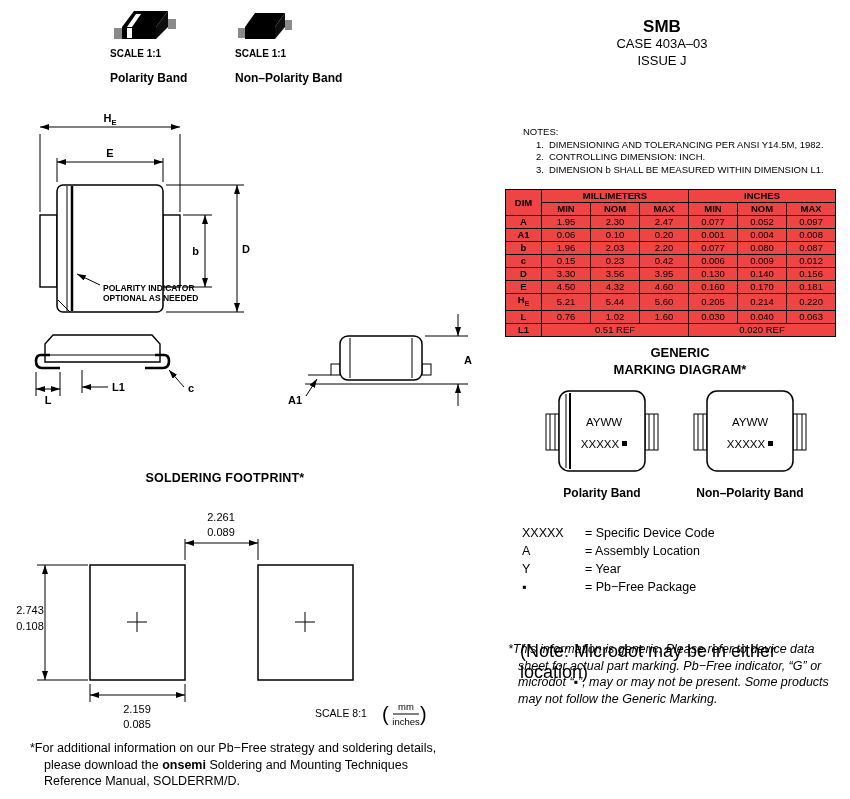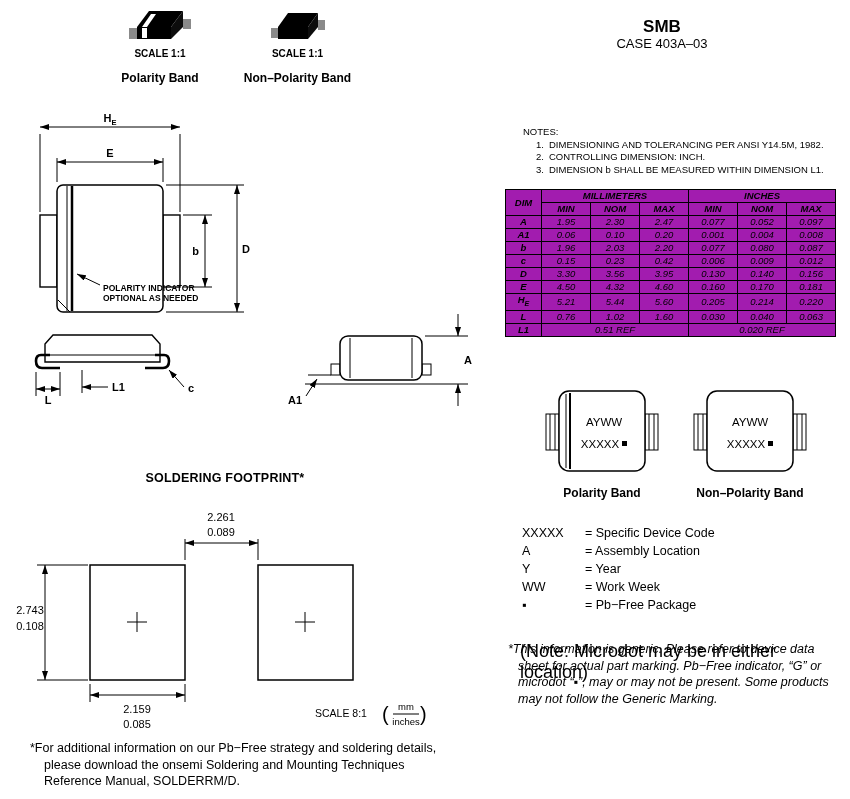--- a/index.html
+++ b/index.html
@@ -2,56 +2,56 @@
 <html><head>
 <meta charset="utf-8">
 <style>
   * { margin:0; padding:0; box-sizing:border-box; }
   html,body { background:#fff; }
   body { width:850px; height:799px; position:relative; font-family:"Liberation Sans", sans-serif; color:#000; }
   .page { position:absolute; left:0; top:0; width:850px; height:799px; background:#fff; overflow:hidden; }
   .abs { position:absolute; }
 
   
-  .pkg-view { text-align:center; }
+  .pkg-view { }
   .scale-label { font-size:10px; font-weight:bold; margin-top:2px; }
   .view-label { font-size:12px; font-weight:bold; margin-top:12px; }
 
   
   .title-block { text-align:center; font-size:13px; line-height:17px; }
   .title-block .t1 { font-weight:bold; font-size:17px; }
 
   
   .notes-block { font-size:9.5px; line-height:12.5px;margin-left:40px; }
   .note-item { display:flex; padding-left:13px; }
   .note-num { width:13px; flex:none; }
   .note-text { flex:1; }
 
   
-  .dim-table { border-collapse:collapse; font-size:9.5px; table-layout:fixed; background:#a21caf;font-style:italic; }
+  .dim-table { border-collapse:collapse; font-size:9.5px; table-layout:fixed; background:#ef4444; }
   .dim-table td, .dim-table th { border:1px solid #000; text-align:center; padding:0 2px; height:12.5px; line-height:12px; white-space:nowrap; }
   .dim-table th { font-weight:bold; }
   .dim-table .dim-cell { font-weight:bold; }
   .dim-table sub { font-size:7px; }
 
   
   .marking-title { text-align:center; font-weight:bold; font-size:13px; line-height:17px; }
   .chip-label { text-align:center; font-weight:bold; font-size:12px; }
   .legend { font-size:12.5px; line-height:18px; }
   .legend-row { display:flex; }
   .legend-key { width:63px; flex:none; }
   .microdot-note { font-size:18px;margin-top:24px; }
   .disclaimer { font-size:12.5px; line-height:16.5px; padding-left:10px; text-indent:-10px;font-style:italic; }
 
   
   .fp-title { text-align:center; font-weight:bold; font-size:12.5px; letter-spacing:.2px; }
 
   
   .footer-note { font-size:12.5px; line-height:16.5px; padding-left:14px; text-indent:-14px; }
-  .footer-note .bold { font-weight:normal; }
+  .footer-note .bold { font-weight:bold; }
 
   
   svg text { font-family:"Liberation Sans", sans-serif; fill:#000; }
   .dlabel { font-size:11px; font-weight:bold; }
   .callout { font-size:8.5px; font-weight:bold; }
   .fpnum { font-size:11px; }
   .fpscale { font-size:10.5px; }
   .fpunit { font-size:9.5px; }
   .fpparen { font-size:20px; font-weight:300; }
   .chiptext { font-size:11.5px; }
@@ -88,20 +88,21 @@
       <rect x="10" y="19" width="30" height="12" fill="#000"></rect>
       <polygon points="40,19 50,5 50,19 40,31" fill="#0d0d0d"></polygon>
     </svg>
     <div class="scale-label">SCALE 1:1</div>
     <div class="view-label">Non–Polarity Band</div>
   </div>
 
   <div class="title-block abs" style="left:552px;top:18px;width:220px;">
     <div class="t1">SMB</div>
     <div>CASE 403A–03</div>
+    <div>ISSUE J</div>
   </div>
 
   <svg class="abs" style="left:20px;top:108px;" width="460" height="362" viewBox="0 0 460 362">
     <defs>
       <marker id="arw" markerWidth="9" markerHeight="6" refX="9" refY="3" orient="auto-start-reverse">
         <path d="M0,0 L9,3 L0,6 Z" fill="#000"></path>
       </marker>
     </defs>
 
     <g>
@@ -312,20 +313,24 @@
           <td>0.063</td>
         </tr>
         <tr>
           <td class="dim-cell">L1</td>
           <td colspan="3">0.51 REF</td>
           <td colspan="3">0.020 REF</td>
         </tr>
       </tbody>
   </table>
 
+  <div class="marking-title abs" style="left:550px;top:344px;width:260px;">
+    <div>GENERIC</div>
+    <div>MARKING DIAGRAM*</div>
+  </div>
 
   <svg class="abs" style="left:528px;top:388px;" width="300" height="92" viewBox="0 0 300 92">
 
     <g>
       <rect x="18" y="26" width="13" height="36" class="thin"></rect>
       <line x1="22" y1="26" x2="22" y2="62" class="thin"></line>
         <line x1="27" y1="26" x2="27" y2="62" class="thin"></line>
       <rect x="117" y="26" width="13" height="36" class="thin"></rect>
       <line x1="121" y1="26" x2="121" y2="62" class="thin"></line>
         <line x1="126" y1="26" x2="126" y2="62" class="thin"></line>
@@ -361,24 +366,20 @@
       </div>
       <div class="legend-row">
         <span class="legend-key">A</span>
         <span class="legend-desc">= Assembly Location</span>
       </div>
       <div class="legend-row">
         <span class="legend-key">Y</span>
         <span class="legend-desc">= Year</span>
       </div>
       <div class="legend-row">
-        <span class="legend-key">WW</span>
-        <span class="legend-desc">= Work Week</span>
-      </div>
-      <div class="legend-row">
         <span class="legend-key">▪</span>
         <span class="legend-desc">= Pb−Free Package</span>
       </div>
     </div>
 
   <div class="microdot-note abs" style="left:520px;top:617px;width:320px;">(Note: Microdot may be in either location)</div>
 
   <div class="disclaimer abs" style="left:508px;top:641px;width:322px;">*This information is generic. Please refer to device data sheet for actual part marking. Pb−Free indicator, “G” or microdot “▪”, may or may not be present. Some products may not follow the Generic Marking.</div>
 
   <div class="fp-title abs" style="left:75px;top:471px;width:300px;">SOLDERING FOOTPRINT*</div>

